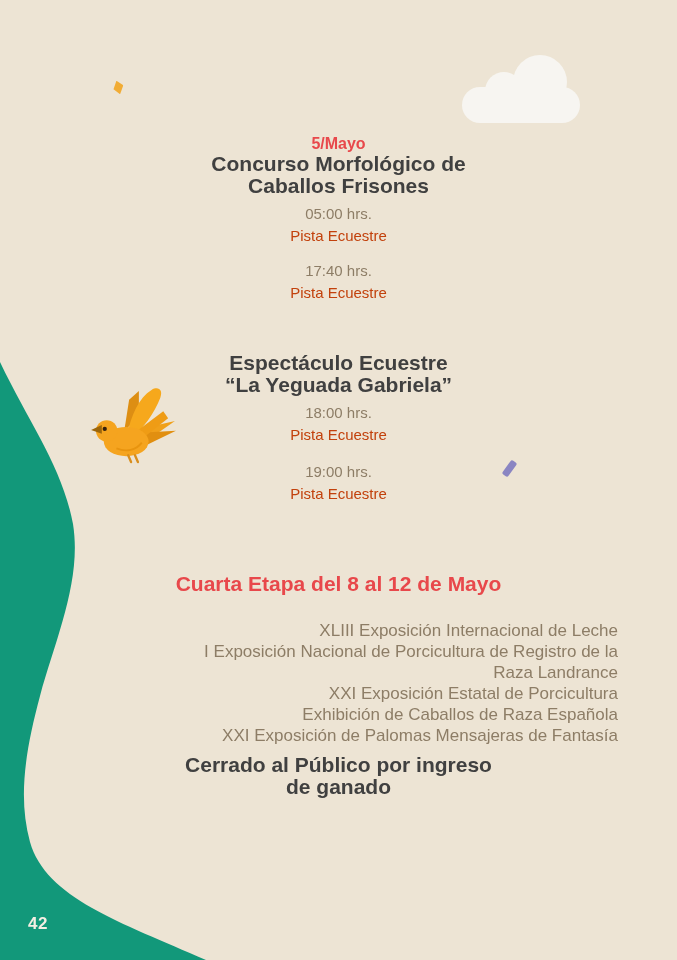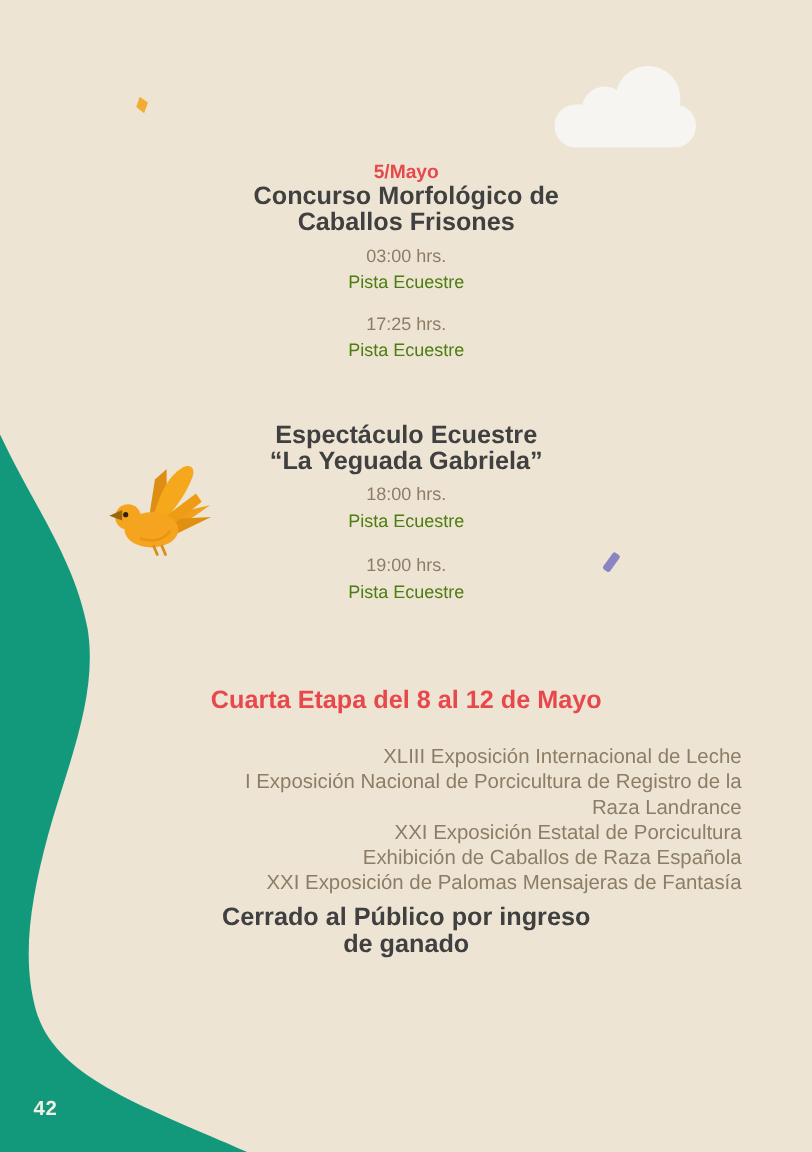--- a/index.html
+++ b/index.html
@@ -21,21 +21,21 @@
   }
   .confetti{
     position:absolute;left:506px;top:460px;width:7px;height:17px;
     background:#8A85C2;border-radius:2px;transform:rotate(36deg);
   }
 
   .event{position:absolute;left:0;right:0;text-align:center;}
   .date{color:#E8484B;font-weight:bold;font-size:16px;line-height:19px;}
   .title{color:#404040;font-weight:bold;font-size:21px;line-height:22px;white-space:pre-line;}
   .time{color:#8D7D66;font-size:15px;line-height:19px;margin-top:7px;}
-  .venue{color:#4d7c0f;font-size:15px;line-height:19px;margin-top:3px;}
+  .venue{color:#c2410c;font-size:15px;line-height:19px;margin-top:3px;}
 
   .stage-heading{
     position:absolute;top:572px;left:0;right:0;text-align:center;
     color:#E8484B;font-weight:bold;font-size:21px;line-height:24px;
   }
   .stage-list{
     position:absolute;top:620px;left:58px;width:560px;text-align:right;
     color:#8D7D66;font-size:17px;line-height:21px;
   }
   .stage-item{white-space:pre-line;}
@@ -80,26 +80,26 @@
 
   <div class="confetti"></div>
 </div>
 
 <div class="layer-text">
 
   <div class="event" style="top:134px">
     <div class="date">5/Mayo</div>
     <div class="title">Concurso Morfológico de
 Caballos Frisones</div>
-    <div class="time">03:00 hrs.</div>
+    <div class="time">05:00 hrs.</div>
     <div class="venue">Pista Ecuestre</div>
   </div>
 
   <div class="event" style="top:254px">
-    <div class="time">17:25 hrs.</div>
+    <div class="time">17:40 hrs.</div>
     <div class="venue">Pista Ecuestre</div>
   </div>
 
   <div class="event" style="top:352px">
     <div class="title">Espectáculo Ecuestre
 “La Yeguada Gabriela”</div>
     <div class="time">18:00 hrs.</div>
     <div class="venue">Pista Ecuestre</div>
   </div>
 

